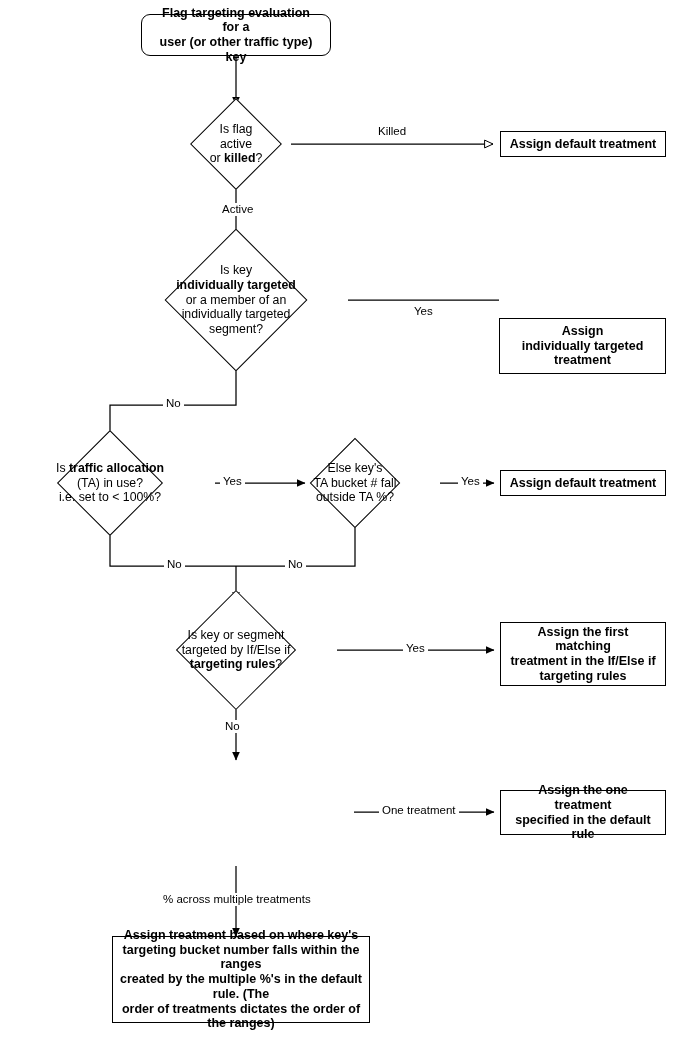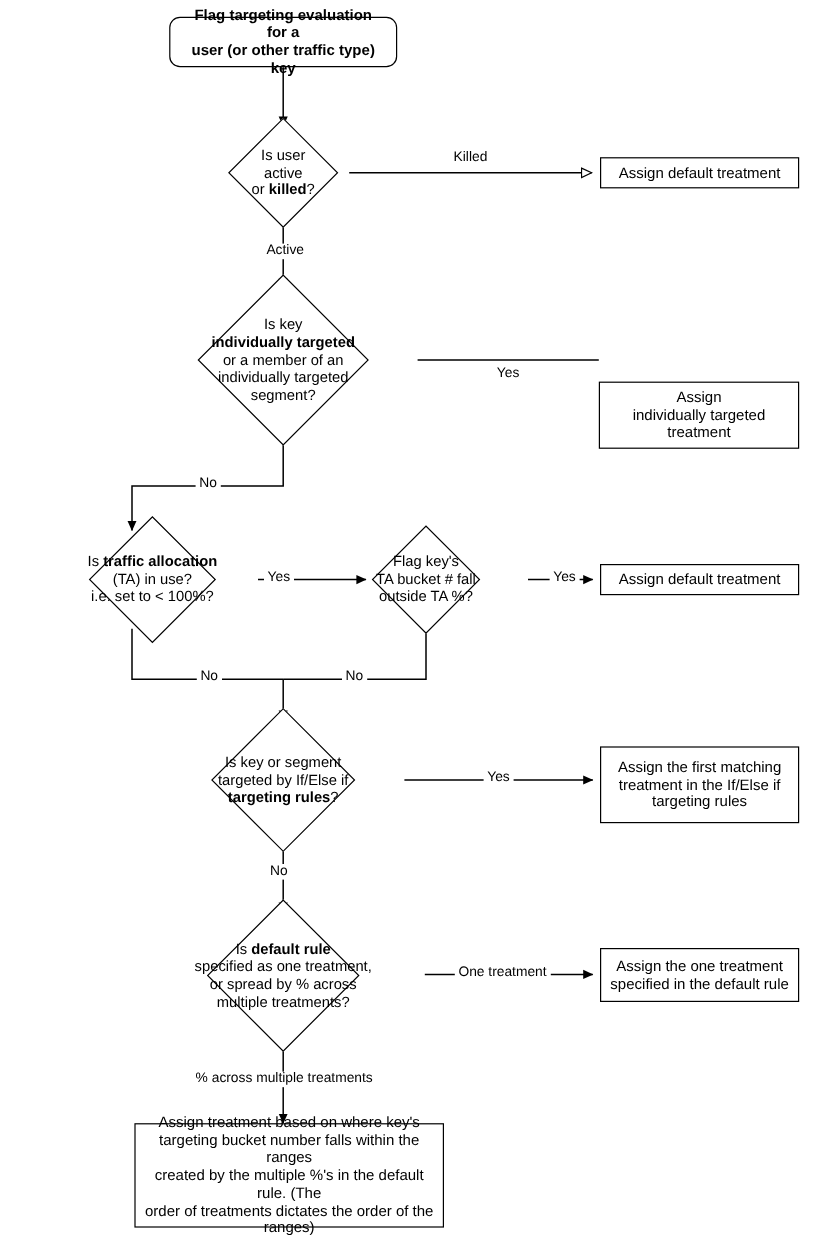--- a/index.html
+++ b/index.html
@@ -53,21 +53,21 @@
     font-size: 12.5px;
     font-weight: bold;
     padding: 3px 14px;
   }
 
   
   .boxnode {
     border: 1.3px solid #000;
     background: #fff;
     font-size: 12.5px;
-    font-weight: normal;
+    font-weight: bold;
     padding: 3px 7px;
   }
 
   
   .diamond {
     background: transparent;
     border: 0;
   }
   .diamond .rot {
     position: absolute;
@@ -143,67 +143,63 @@
     </g>
   </svg>
 
   <div class="node terminator" style="left:141px; top:14px; width:190px; height:42px;">
     <span class="txt">Flag targeting evaluation for a
 user (or other traffic type) key</span>
   </div>
 
   <div class="node diamond" style="left:181px; top:105px; width:110px; height:78px;">
     <div class="rot" style="width:63px;height:63px;"></div>
-    <span class="txt"><span>Is user</span><br><span>active</span><br><span>or </span><b>killed</b><span>?</span></span>
+    <span class="txt"><span>Is flag</span><br><span>active</span><br><span>or </span><b>killed</b><span>?</span></span>
   </div>
 
   <div class="node boxnode" style="left:500px; top:131px; width:166px; height:26px;">
     <span class="txt">Assign default treatment</span>
   </div>
 
   <div class="node diamond" style="left:124px; top:240px; width:224px; height:120px;">
     <div class="rot" style="width:99px;height:99px;"></div>
     <span class="txt"><span>Is key</span><br><b>individually targeted</b><br><span>or a member of an</span><br><span>individually targeted</span><br><span>segment?</span></span>
   </div>
 
   <div class="node boxnode" style="left:499px; top:272px; width:167px; height:56px;margin-top:46px;">
     <span class="txt">Assign
 individually targeted
 treatment</span>
   </div>
 
-  <div class="node diamond" style="left:22px; top:442px; width:210px; height:82px;">
+  <div class="node diamond" style="left:5px; top:442px; width:210px; height:82px;">
     <div class="rot" style="width:73px;height:73px;"></div>
     <span class="txt"><span>Is </span><b>traffic allocation</b><br><span>(TA) in use?</span><br><span>i.e. set to &lt; 100%?</span></span>
   </div>
 
   <div class="node diamond" style="left:270px; top:442px; width:170px; height:82px;">
     <div class="rot" style="width:62px;height:62px;"></div>
-    <span class="txt"><span>Flag key's</span><br><span>TA bucket # fall</span><br><span>outside TA %?</span></span>
+    <span class="txt"><span>Else key's</span><br><span>TA bucket # fall</span><br><span>outside TA %?</span></span>
   </div>
 
   <div class="node boxnode" style="left:500px; top:470px; width:166px; height:26px;">
     <span class="txt">Assign default treatment</span>
   </div>
 
   <div class="node diamond" style="left:135px; top:600px; width:202px; height:100px;">
     <div class="rot" style="width:83px;height:83px;"></div>
     <span class="txt"><span>Is key or segment</span><br><span>targeted by If/Else if</span><br><b>targeting rules</b><span>?</span></span>
   </div>
 
   <div class="node boxnode" style="left:500px; top:622px; width:166px; height:64px;">
     <span class="txt">Assign the first matching
 treatment in the If/Else if
 targeting rules</span>
   </div>
 
-  <div class="node diamond" style="left:118px; top:760px; width:236px; height:106px;">
-    <div class="rot" style="width:88px;height:88px;"></div>
-    <span class="txt"><span>Is </span><b>default rule</b><br><span>specified as one treatment,</span><br><span>or spread by % across</span><br><span>multiple treatments?</span></span>
-  </div>
 
   <div class="node boxnode" style="left:500px; top:790px; width:166px; height:45px;">
     <span class="txt">Assign the one treatment
 specified in the default rule</span>
   </div>
 
   <div class="node boxnode" style="left:76px; top:936px; width:258px; height:87px;margin-left:36px;">
     <span class="txt">Assign treatment based on where key's
 targeting bucket number falls within the ranges
 created by the multiple %'s in the default rule. (The

